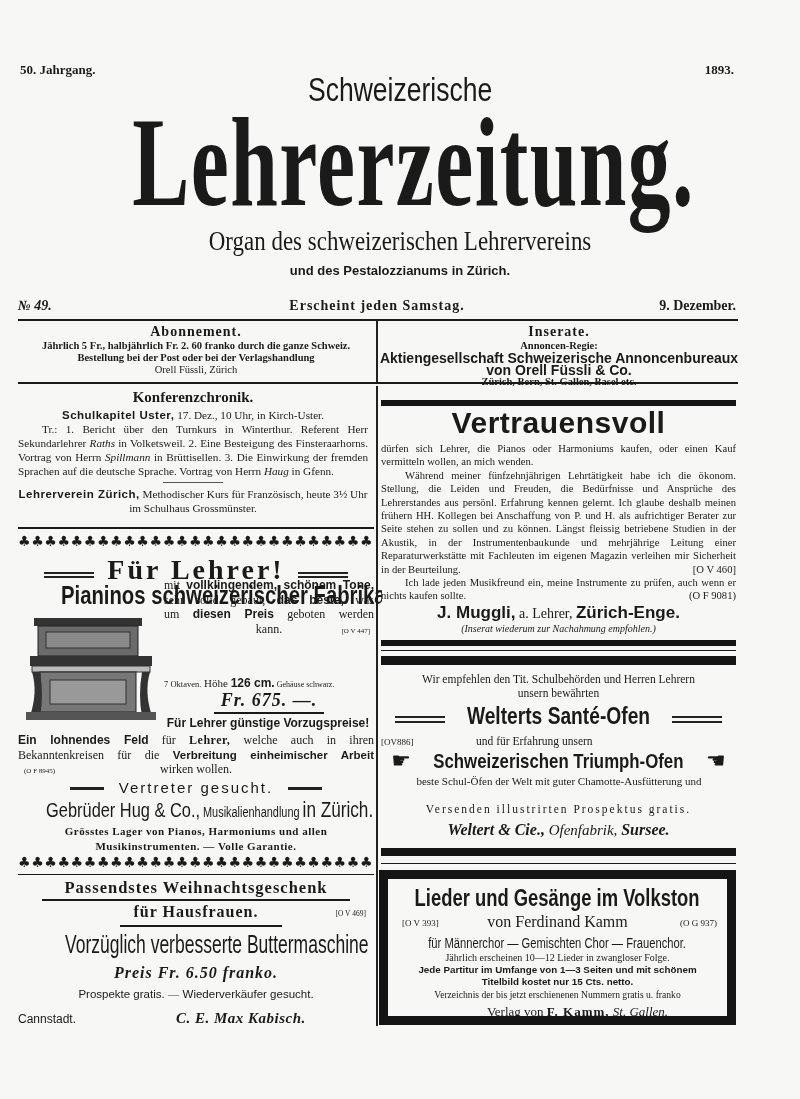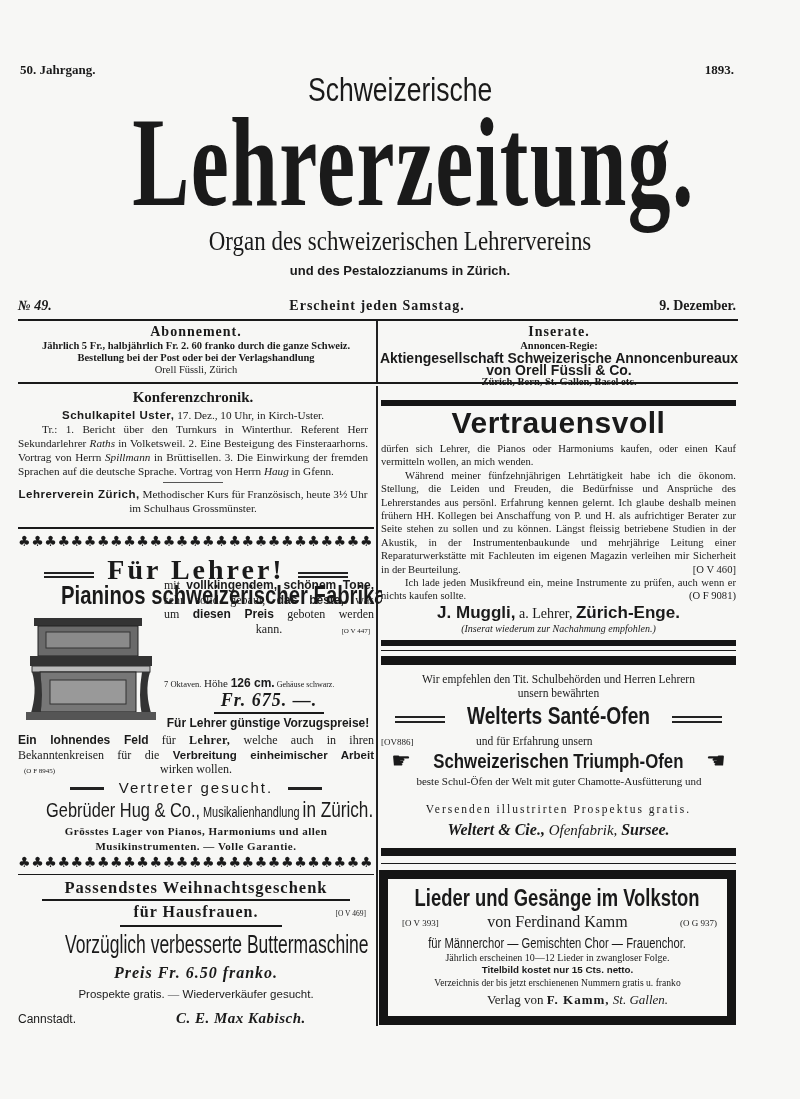--- a/index.html
+++ b/index.html
@@ -217,18 +217,19 @@
   </div>
   <div style="position:relative; height:20px; margin-top:1px;">
     <span class="serif" style="position:absolute; left:14px; top:5px; font-size:9px;">[O V 393]</span>
     <span class="serif" style="position:absolute; left:0; right:0; text-align:center; font-size:16px;">von Ferdinand Kamm</span>
     <span class="serif" style="position:absolute; right:10px; top:5px; font-size:9px;">(O G 937)</span>
   </div>
   <div class="center" style="white-space:nowrap;">
     <span class="sans" style="display:inline-block; font-size:14px; transform:scaleX(0.80); margin:0 -30px;">für Männerchor — Gemischten Chor — Frauenchor.</span>
   </div>
   <div class="center serif" style="font-size:10px; line-height:12px;">Jährlich erscheinen 10—12 Lieder in zwangloser Folge.</div>
+  <div class="center sans b" style="font-size:9.8px; line-height:12px;">Jede Partitur im Umfange von 1—3 Seiten und mit schönem</div>
   <div class="center sans b" style="font-size:9.8px; line-height:12px;">Titelbild kostet nur 15 Cts. netto.</div>
   <div class="center serif" style="font-size:9.6px; line-height:13px;">Verzeichnis der bis jetzt erschienenen Nummern gratis u. franko</div>
   <div class="center" style="white-space:nowrap; margin-left:40px;">
     <span class="serif" style="font-size:13px;">Verlag von </span><span class="serif b" style="font-size:13px; letter-spacing:1px;">F. Kamm,</span><span class="serif i" style="font-size:13px;"> St. Gallen.</span>
   </div>
 </div>
 
 </body></html>

